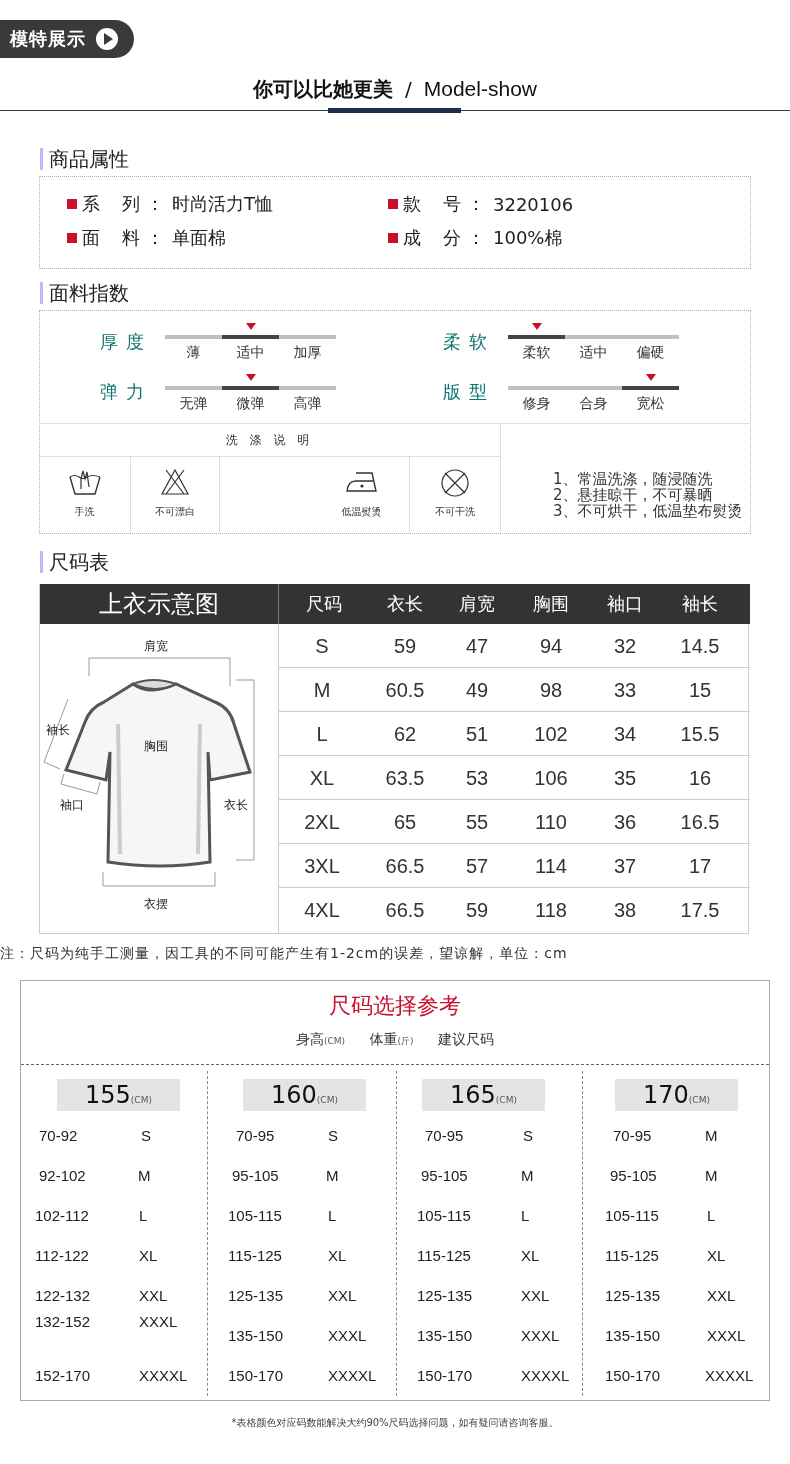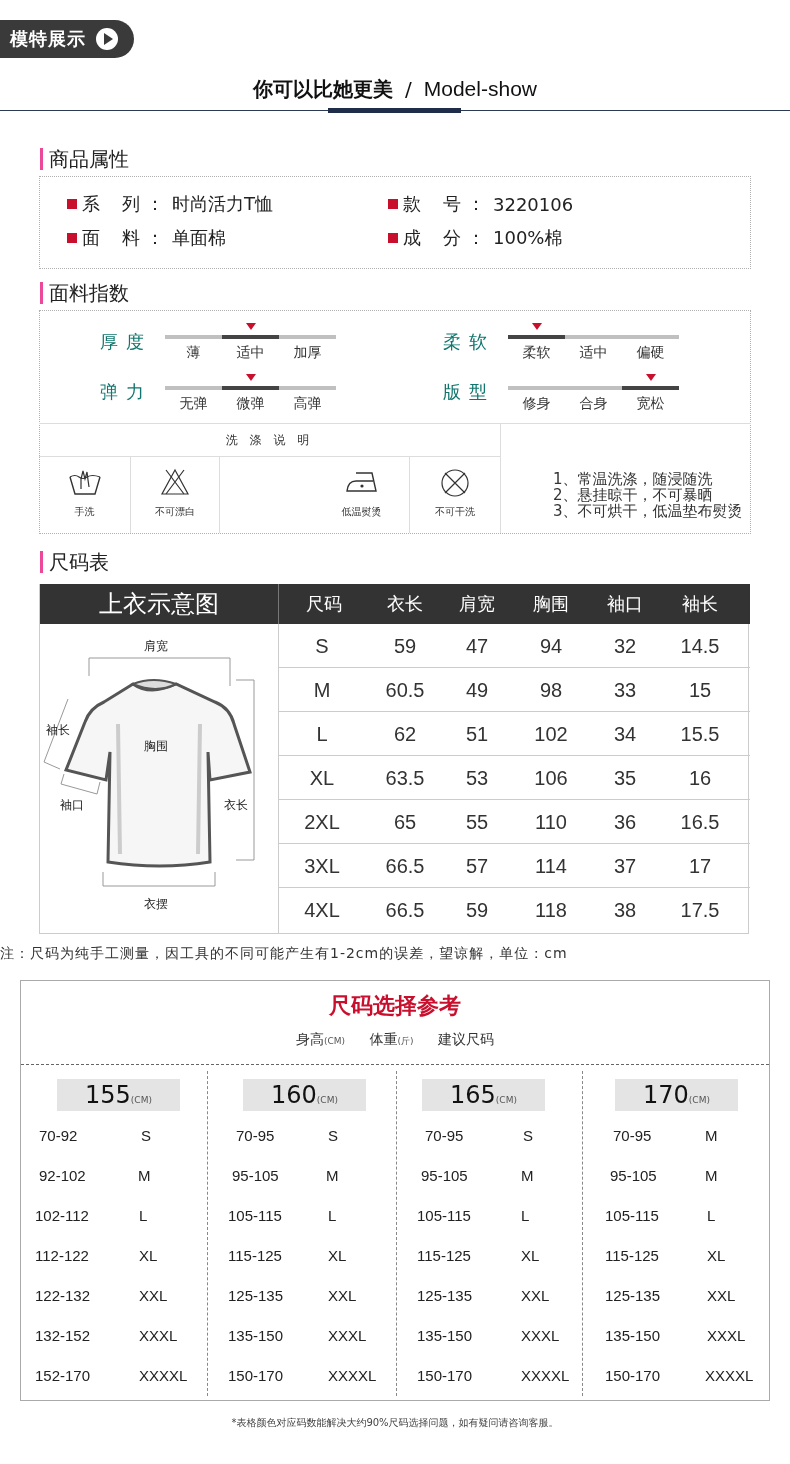--- a/index.html
+++ b/index.html
@@ -27,21 +27,21 @@
   }
   .slogan .cn { font-weight: bold; }
   .slogan .sep { margin: 0 12px; font-weight: normal; }
   .slogan .en { font-family: "Liberation Sans", sans-serif; font-size: 21px; }
   .hr-line { position: absolute; top: 110px; left: 0; width: 790px; height: 1px; background: #2c3a55; }
   .hr-accent { position: absolute; top: 108px; left: 328px; width: 133px; height: 5px; background: #1f2d4a; }
 
   
   .sec-title {
     position: absolute; left: 40px; font-size: 20px; color: #222;
-    border-left: 3px solid #ec4899; padding-left: 6px; line-height: 22px;
+    border-left: 3px solid #c4b5fd; padding-left: 6px; line-height: 22px;
   }
   .dashed-box {
     position: absolute; left: 39px; width: 712px;
     border: 1px dotted #b0b0b0;
   }
 
   
   .attr {
     position: absolute; font-size: 18px; color: #222; display: flex; align-items: center;
   }
@@ -79,21 +79,21 @@
   .diagram { position: absolute; left: 0; top: 40px; width: 239px; height: 310px; border-right: 1px solid #ccc; }
   .diagram .dl { position: absolute; font-size: 12px; color: #222; }
   .size-row { position: absolute; left: 239px; width: 471px; height: 44px; border-bottom: 1px solid #ccc; }
   .size-row:last-child { border-bottom: none; }
   .size-row .c { position: absolute; top: 0; height: 44px; line-height: 44px; text-align: center; font-size: 20px; color: #333; font-family: "Liberation Sans", sans-serif; }
 
   .note { position: absolute; top: 945px; left: 0; width: 790px; text-align: left; font-size: 14px; color: #333; letter-spacing: 1px; }
 
   
   .ref-box { position: absolute; left: 20px; top: 980px; width: 750px; height: 421px; border: 1px solid #aaa; }
-  .ref-title { position: absolute; top: 10px; left: 0; width: 100%; text-align: center; font-size: 22px; color: #c8102e; font-weight: bold; }
+  .ref-title { position: absolute; top: 10px; left: 0; width: 100%; text-align: center; font-size: 22px; color: #c8102e; }
   .ref-sub { position: absolute; top: 50px; left: 0; width: 100%; text-align: center; font-size: 14px; color: #333; }
   .ref-sub span { margin: 0 10px; }
   .ref-sub small { font-size: 9px; color: #555; }
   .ref-dash { position: absolute; top: 83px; left: 0; width: 100%; border-top: 1px dashed #666; }
   .ref-col { position: absolute; top: 90px; width: 187px; height: 325px; }
   .ref-col.bordered { border-left: 1px dashed #888; }
   .ref-hbox { position: absolute; top: 8px; height: 32px; width: 123px; background: #e4e4e4; text-align: center; line-height: 32px; font-size: 24px; color: #111; }
   .ref-hbox small { font-size: 9px; color: #555; }
   .ref-row { position: absolute; left: 0; width: 187px; height: 40px; line-height: 40px; font-size: 15px; color: #222; font-family: "Liberation Sans", sans-serif; }
   .ref-row .w { position: absolute; }
@@ -346,21 +346,21 @@
         <span class="s" style="left:118px">L</span>
       </div>
     <div class="ref-row" style="top:165px">
         <span class="w" style="left:14px">112-122</span>
         <span class="s" style="left:118px">XL</span>
       </div>
     <div class="ref-row" style="top:205px">
         <span class="w" style="left:14px">122-132</span>
         <span class="s" style="left:118px">XXL</span>
       </div>
-    <div class="ref-row" style="top:245px">
+    <div class="ref-row" style="top:231px">
         <span class="w" style="left:14px">132-152</span>
         <span class="s" style="left:118px">XXXL</span>
       </div>
     <div class="ref-row" style="top:285px">
         <span class="w" style="left:14px">152-170</span>
         <span class="s" style="left:118px">XXXXL</span>
       </div>
   </div>
 
   <div class="ref-col bordered" style="left:186px">

